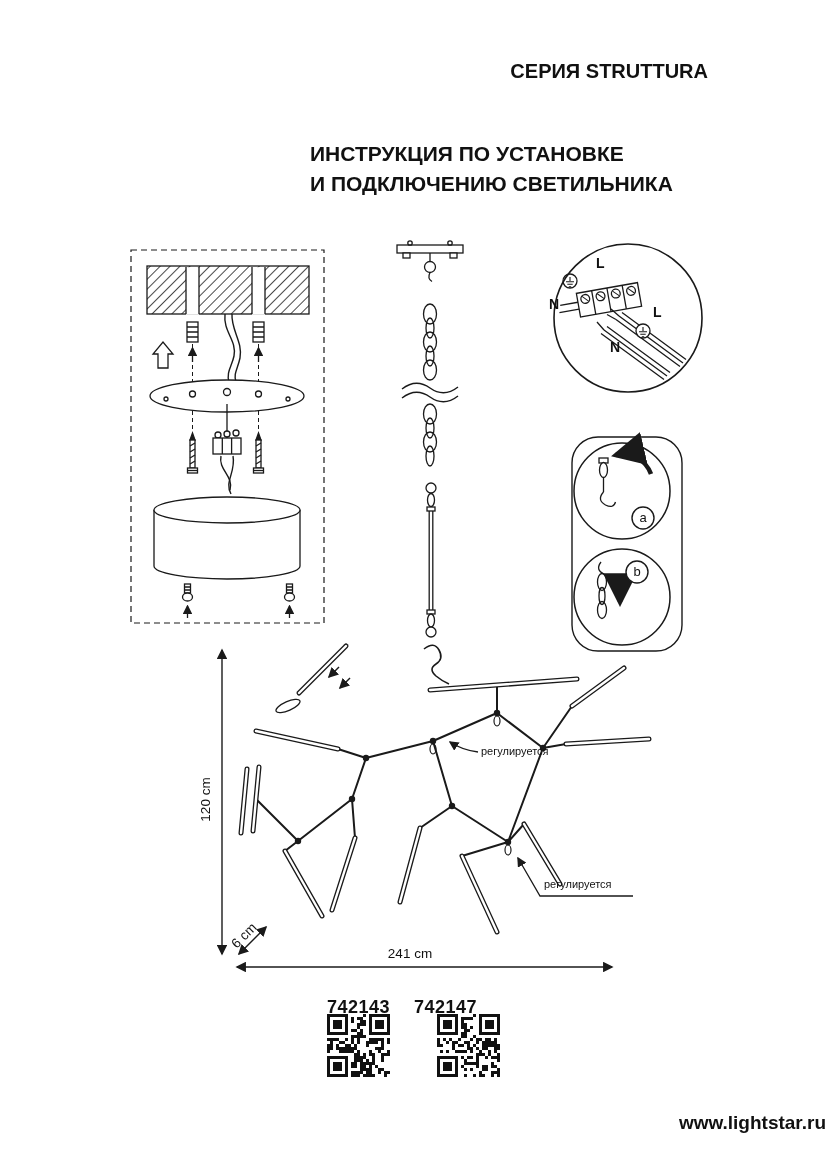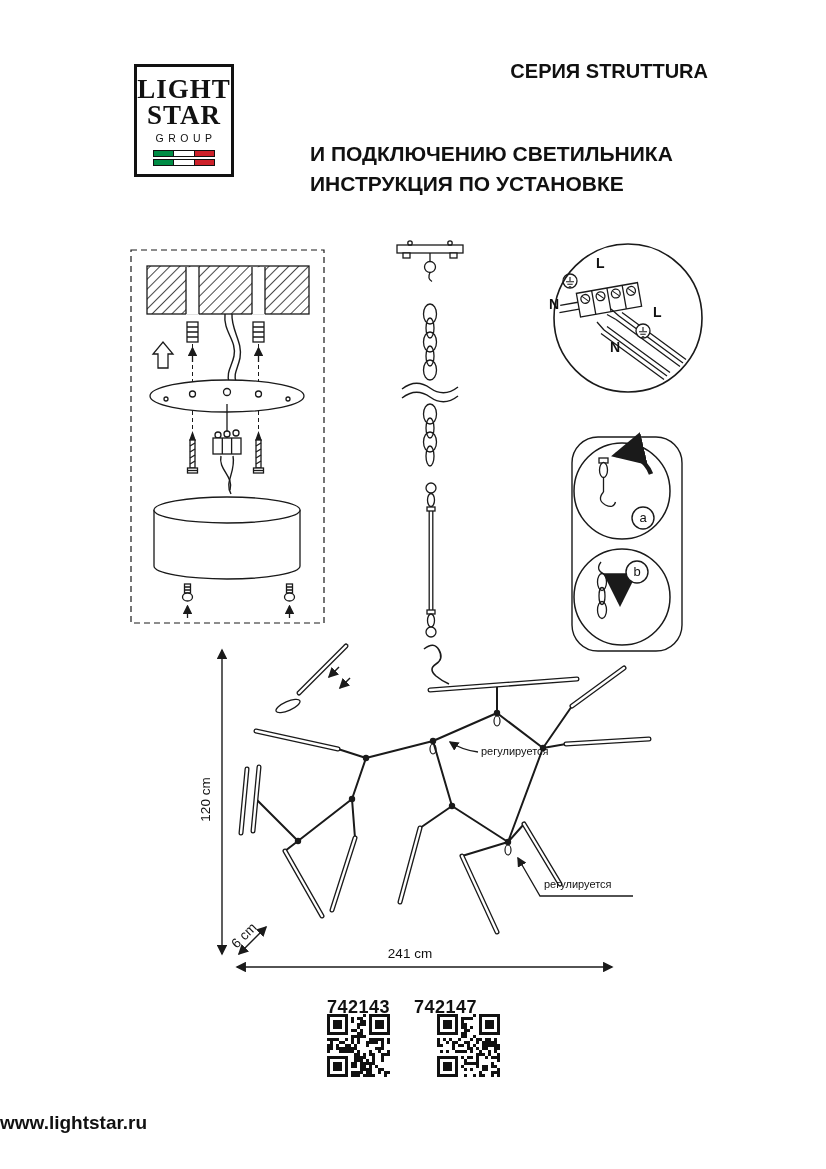--- a/index.html
+++ b/index.html
@@ -18,51 +18,34 @@
   .flag-row span{flex:1;height:100%}
   
   .series-block{right:118px;top:57px;text-align:right;font-size:20px;font-weight:700;line-height:28px;white-space:nowrap}
   .title-block{left:310px;top:139px;font-size:21px;font-weight:700;line-height:30px;white-space:nowrap}
   
   .lbl{font-size:14px;font-weight:700;line-height:14px}
   .lbl-circ{width:16px;text-align:center;font-size:13px;line-height:15px}
   .note{font-size:11px;line-height:13px;white-space:nowrap}
   .dim{font-size:13.5px;text-align:center;white-space:nowrap}
   .qr-label{width:63px;text-align:center;font-size:18px;font-weight:600;letter-spacing:.5px}
-  .footer{left:0;top:1112px;width:826px;text-align:left;font-size:19px;font-weight:700}
+  .footer{left:0;top:1112px;width:826px;text-align:right;font-size:19px;font-weight:700}
 </style>
 </head>
 <body>
 
 <div class="page">
 
-  <div class="abs logo">
-    <div class="logo-word">LIGHT</div>
-    <div class="logo-word">STAR</div>
-    <div class="logo-group">GROUP</div>
-    <div class="flag">
-      <div class="flag-row">
-          <span style="background:#008C45"></span>
-          <span style="background:#fff"></span>
-          <span style="background:#CD212A"></span>
-        </div>
-      <div class="flag-row">
-          <span style="background:#008C45"></span>
-          <span style="background:#fff"></span>
-          <span style="background:#CD212A"></span>
-        </div>
-    </div>
-  </div>
 
   <div class="abs series-block">
     <div>СЕРИЯ STRUTTURA</div>
   </div>
   <div class="abs title-block">
+    <div>ИНСТРУКЦИЯ ПО УСТАНОВКЕ</div>
     <div>И ПОДКЛЮЧЕНИЮ СВЕТИЛЬНИКА</div>
-    <div>ИНСТРУКЦИЯ ПО УСТАНОВКЕ</div>
   </div>
 
   <svg class="art" width="826" height="1169" viewBox="0 0 826 1169">
     <defs>
       <pattern id="hatch" width="7" height="7" patternUnits="userSpaceOnUse" patternTransform="rotate(45)">
         <rect width="7" height="7" fill="#fff"></rect>
         <line x1="0" y1="0" x2="0" y2="7" stroke="#1a1a1a" stroke-width="1.6"></line>
       </pattern>
       <marker id="arr" viewBox="0 0 10 10" refX="8.5" refY="5" markerWidth="7.5" markerHeight="7.5" orient="auto-start-reverse">
         <path d="M0,0 L10,5 L0,10 Z" fill="#1a1a1a"></path>

